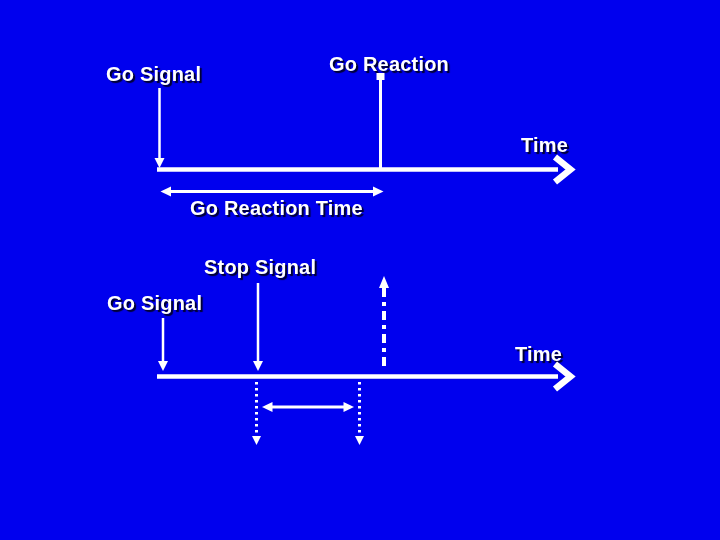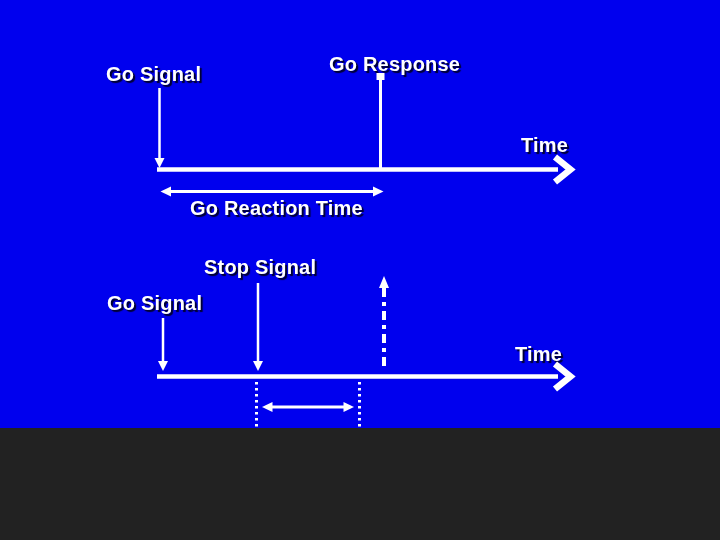--- a/index.html
+++ b/index.html
@@ -1,18 +1,18 @@
 <!DOCTYPE html>
 <html><head>
 <meta charset="utf-8">
 <style>
   html,body{margin:0;padding:0;background:#222;}
   #slide{
     position:relative;
-    width:720px;height:428px;
+    width:720px;height:540px;
     background:#0000EE;
     overflow:hidden;
     font-family:"Liberation Sans","DejaVu Sans",sans-serif;
   }
   .lbl{
     position:absolute;
     color:#ffffff;
     font-size:20px;
     font-weight:bold;
     white-space:nowrap;
@@ -22,21 +22,21 @@
   #diagram-svg{position:absolute;left:0;top:0;}
   .wline{stroke:#ffffff;fill:none;}
   .wfill{fill:#ffffff;stroke:none;}
 </style>
 </head>
 <body>
 
 <div id="slide">
 
   <div class="lbl" style="left:106px;top:63px;">Go Signal</div>
-  <div class="lbl" style="left:329px;top:53px;">Go Response</div>
+  <div class="lbl" style="left:329px;top:53px;">Go Reaction</div>
   <div class="lbl" style="left:521px;top:134px;">Time</div>
   <div class="lbl" style="left:204px;top:256px;">Stop Signal</div>
 
   <div class="lbl" style="left:190px;top:197px;">Go Reaction Time</div>
   <div class="lbl" style="left:107px;top:292px;">Go Signal</div>
   <div class="lbl" style="left:515px;top:343px;">Time</div>
 
   <svg id="diagram-svg" width="720" height="540" viewBox="0 0 720 540">
 
     <g>

